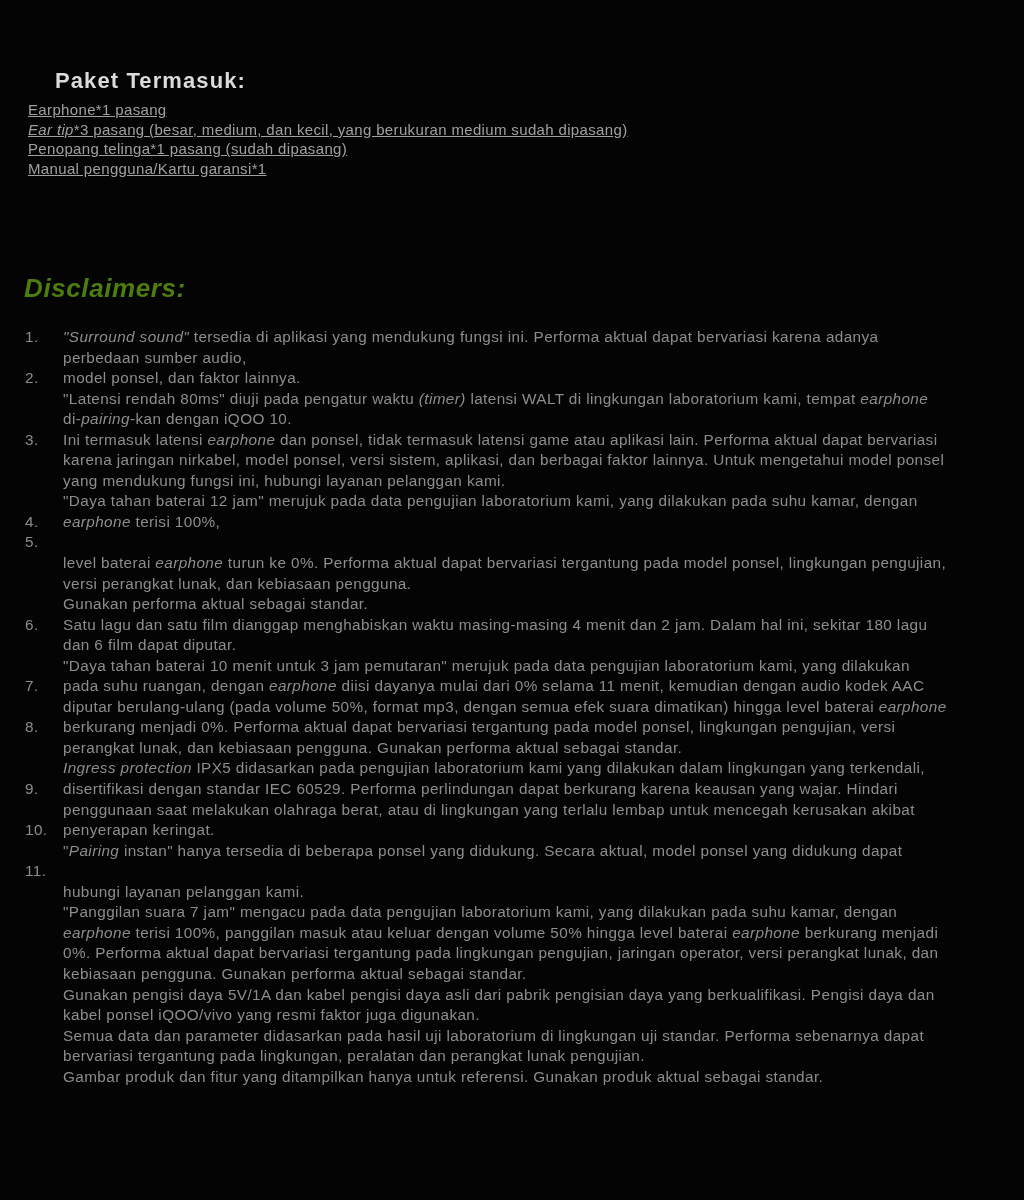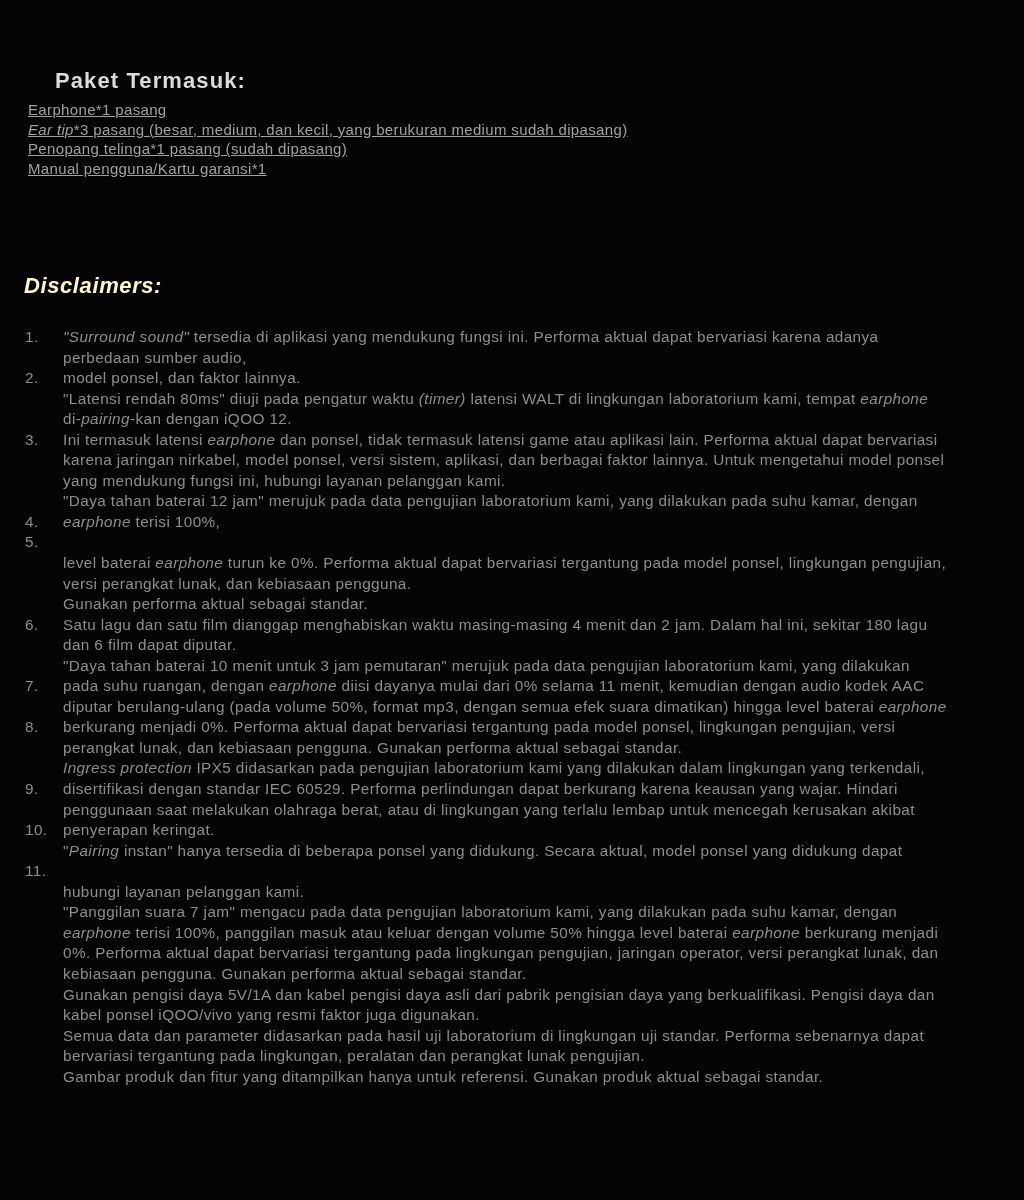--- a/index.html
+++ b/index.html
@@ -16,21 +16,21 @@
     letter-spacing:1.1px;
     margin-left:28px;
   }
   .pkg-list{
     position:absolute;left:28px;top:100px;
     font-size:15px;color:#a0a0a0;letter-spacing:0.35px;text-decoration:underline;
   }
   .pkg-list .pline{height:19.6px;line-height:19.6px;white-space:nowrap;}
   .disc-title{
     position:absolute;left:24px;top:273px;
-    font-size:22px;font-weight:700;font-style:italic;color:#fef9c3;
+    font-size:26px;font-weight:700;font-style:italic;color:#4d7c0f;
     letter-spacing:0.6px;
   }
   .disc-list{
     position:absolute;left:0;top:327px;width:1024px;
     font-size:15.3px;color:#8d8d8d;letter-spacing:0.4px;
   }
   .dline{position:relative;height:20.55px;line-height:20.55px;padding-left:63px;white-space:nowrap;}
   .dline .num{position:absolute;left:25px;top:0;}
   .it{font-style:italic;}
 </style>
@@ -44,21 +44,21 @@
       <div class="pline"><span class="it">Ear tip</span><span>*3 pasang (besar, medium, dan kecil, yang berukuran medium sudah dipasang)</span></div>
       <div class="pline"><span>Penopang telinga*1 pasang (sudah dipasang)</span></div>
       <div class="pline"><span>Manual pengguna/Kartu garansi*1</span></div>
     </div>
   <div class="disc-title">Disclaimers:</div>
   <div class="disc-list">
       <div class="dline"><span class="num">1.</span><span class="it">"Surround sound"</span><span> tersedia di aplikasi yang mendukung fungsi ini. Performa aktual dapat bervariasi karena adanya</span></div>
       <div class="dline"><span>perbedaan sumber audio,</span></div>
       <div class="dline"><span class="num">2.</span><span>model ponsel, dan faktor lainnya.</span></div>
       <div class="dline"><span>"Latensi rendah 80ms" diuji pada pengatur waktu </span><span class="it">(timer)</span><span> latensi WALT di lingkungan laboratorium kami, tempat </span><span class="it">earphone</span></div>
-      <div class="dline"><span>di-</span><span class="it">pairing</span><span>-kan dengan iQOO 12.</span></div>
+      <div class="dline"><span>di-</span><span class="it">pairing</span><span>-kan dengan iQOO 10.</span></div>
       <div class="dline"><span class="num">3.</span><span>Ini termasuk latensi </span><span class="it">earphone</span><span> dan ponsel, tidak termasuk latensi game atau aplikasi lain. Performa aktual dapat bervariasi</span></div>
       <div class="dline"><span>karena jaringan nirkabel, model ponsel, versi sistem, aplikasi, dan berbagai faktor lainnya. Untuk mengetahui model ponsel</span></div>
       <div class="dline"><span>yang mendukung fungsi ini, hubungi layanan pelanggan kami.</span></div>
       <div class="dline"><span>"Daya tahan baterai 12 jam" merujuk pada data pengujian laboratorium kami, yang dilakukan pada suhu kamar, dengan</span></div>
       <div class="dline"><span class="num">4.</span><span class="it">earphone</span><span> terisi 100%,</span></div>
       <div class="dline"><span class="num">5.</span></div>
       <div class="dline"><span>level baterai </span><span class="it">earphone</span><span> turun ke 0%. Performa aktual dapat bervariasi tergantung pada model ponsel, lingkungan pengujian,</span></div>
       <div class="dline"><span>versi perangkat lunak, dan kebiasaan pengguna.</span></div>
       <div class="dline"><span>Gunakan performa aktual sebagai standar.</span></div>
       <div class="dline"><span class="num">6.</span><span>Satu lagu dan satu film dianggap menghabiskan waktu masing-masing 4 menit dan 2 jam. Dalam hal ini, sekitar 180 lagu</span></div>

